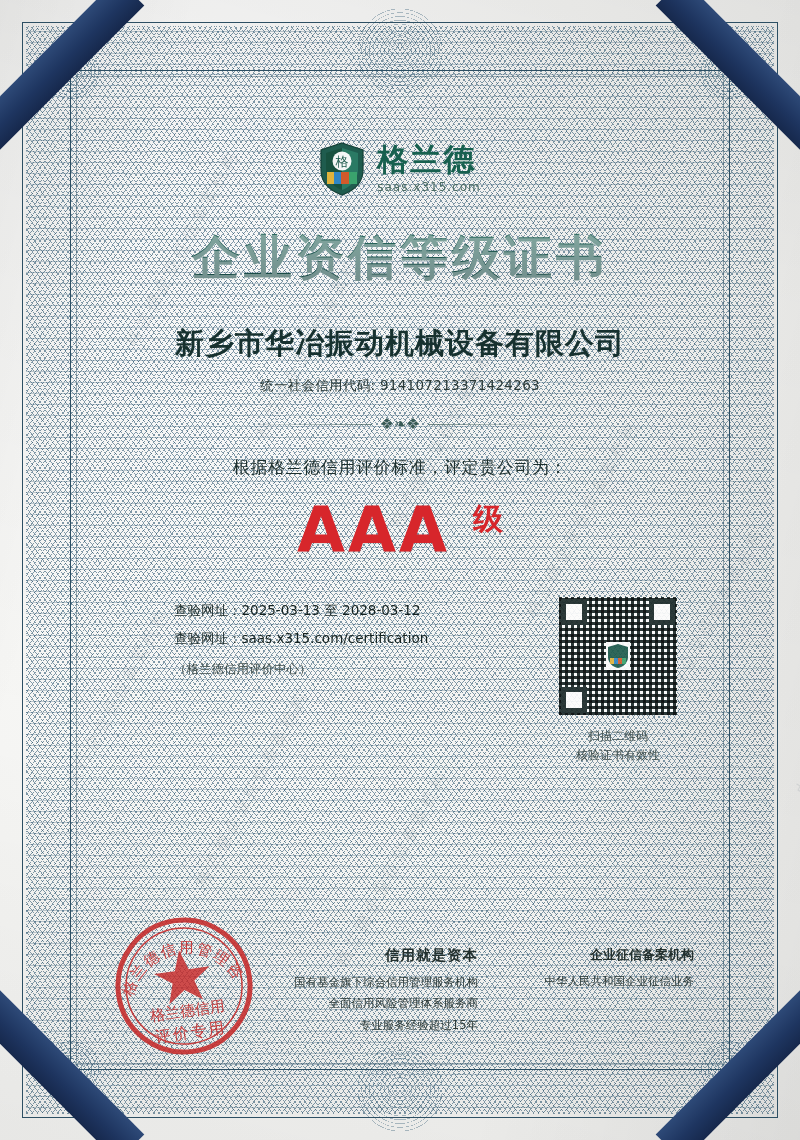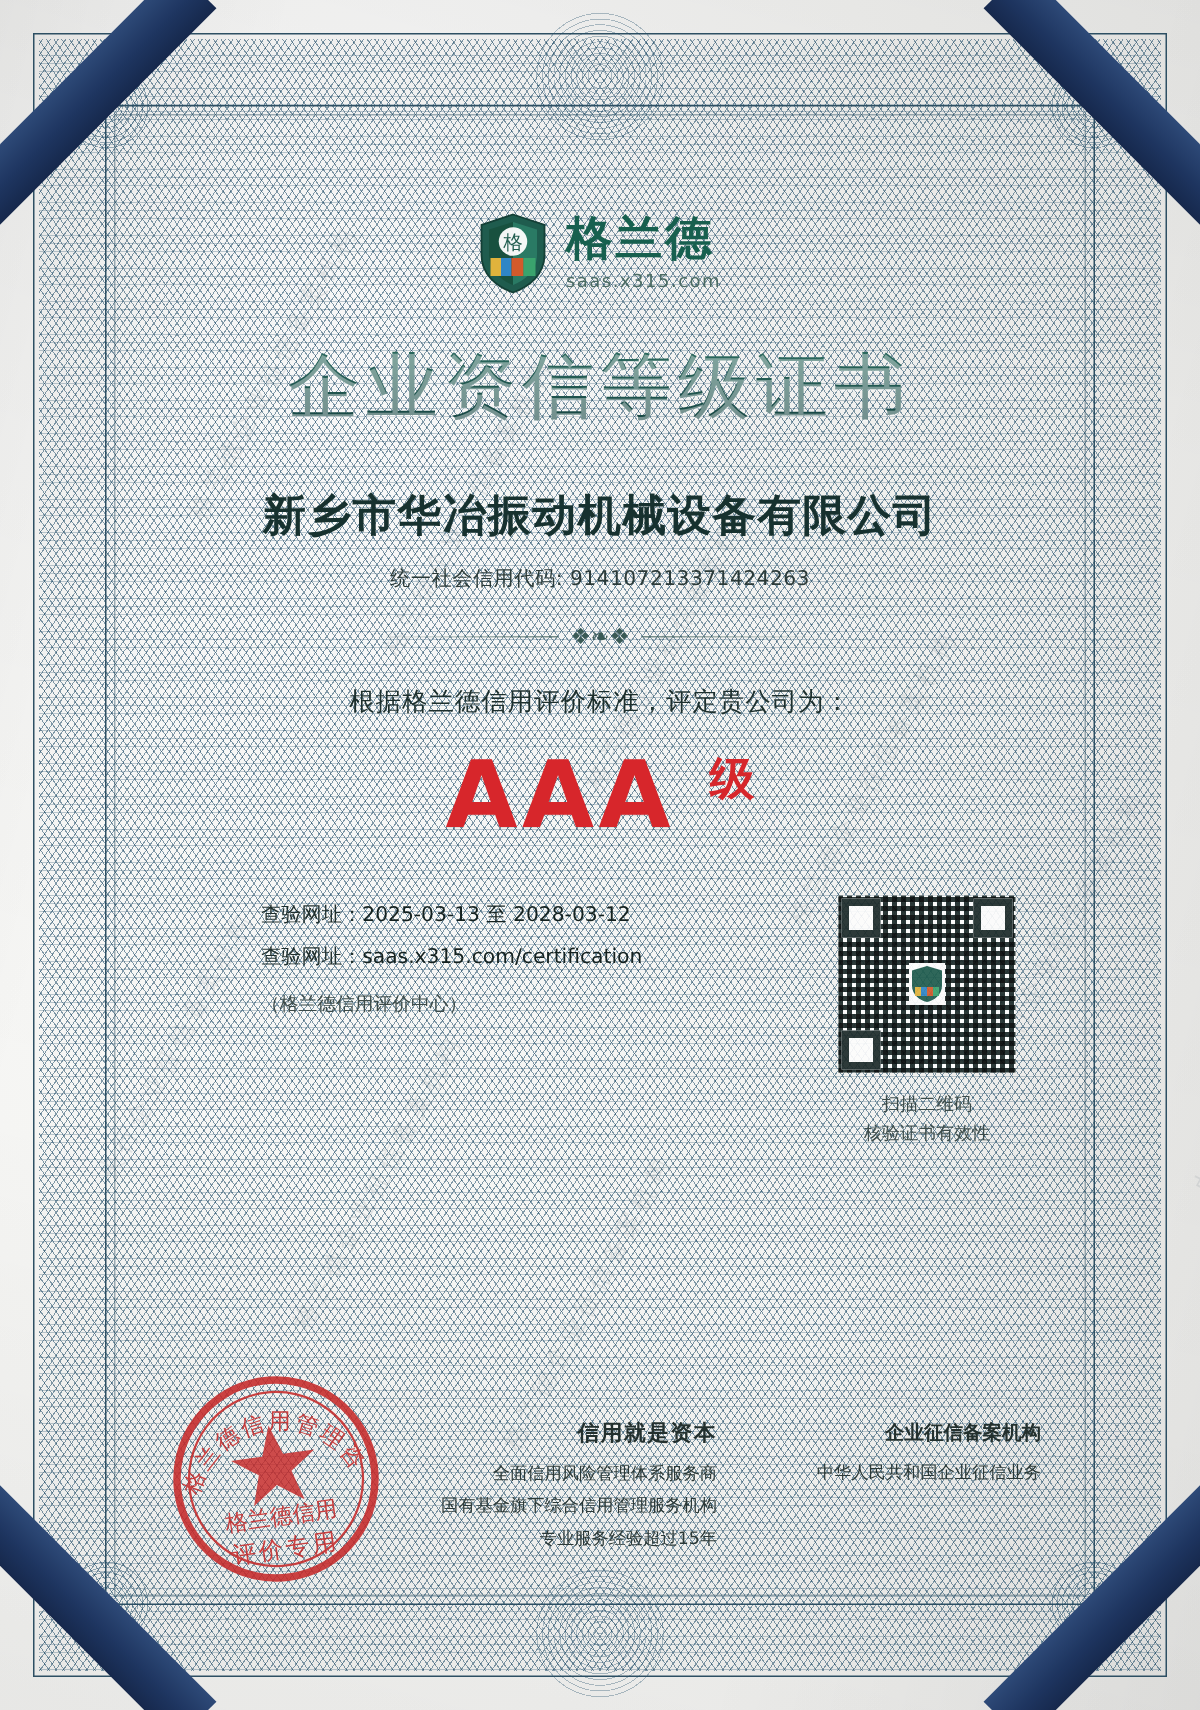--- a/index.html
+++ b/index.html
@@ -160,21 +160,21 @@
     font-size: 12px;
     color: #4b6b63;
     letter-spacing: 1px;
     margin-top: 5px;
   }
 
   
   .main-title {
     margin-top: 30px;
     font-size: 48px;
-    font-weight: normal;
+    font-weight: bold;
     letter-spacing: 4px;
     color: #14504a;
     background: linear-gradient(180deg, #2f6f62 0%, #123f3d 100%);
     -webkit-background-clip: text;
     background-clip: text;
     color: transparent;
     text-shadow: 0 1px 0 rgba(255,255,255,0.4);
   }
 
   
@@ -473,22 +473,22 @@
           </text>
           <polygon points="76,40 83,60 104,60 87,72 93,92 76,80 59,92 65,72 48,60 69,60" fill="#c62a2a" opacity="0.95"></polygon>
           <text x="76" y="106" font-size="15" text-anchor="middle" fill="#c62a2a" font-family="DejaVu Sans, sans-serif">格兰德信用</text>
           <text x="76" y="128" font-size="16" text-anchor="middle" fill="#c62a2a" font-family="DejaVu Sans, sans-serif" letter-spacing="2">评价专用</text>
         </g>
       </svg>
     </div>
 
     <div class="footer-mid">
       <div class="head">信用就是资本</div>
+      <div class="line">国有基金旗下综合信用管理服务机构</div>
       <div class="line">全面信用风险管理体系服务商</div>
-      <div class="line">国有基金旗下综合信用管理服务机构</div>
       <div class="line">专业服务经验超过15年</div>
     </div>
 
     <div class="footer-right">
       <div class="head">企业征信备案机构</div>
       <div class="line">中华人民共和国企业征信业务</div>
     </div>
   </div>
 
 </div>

